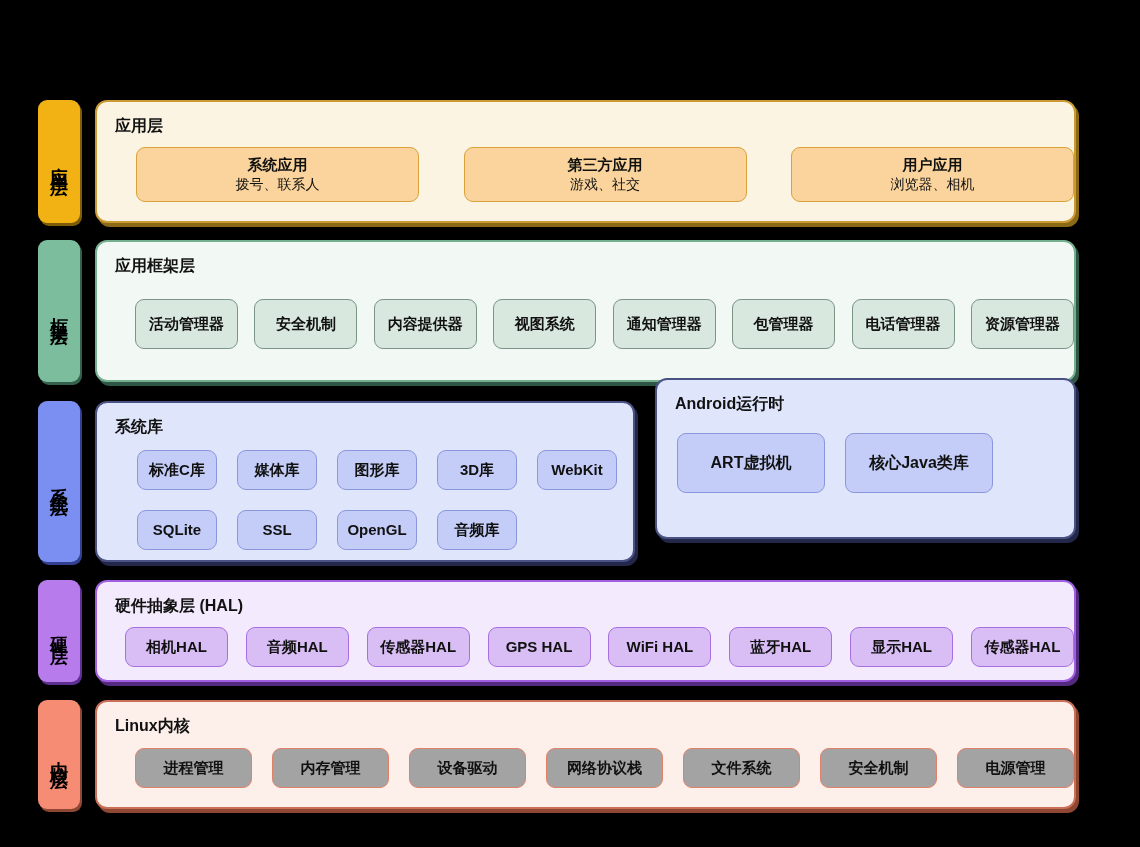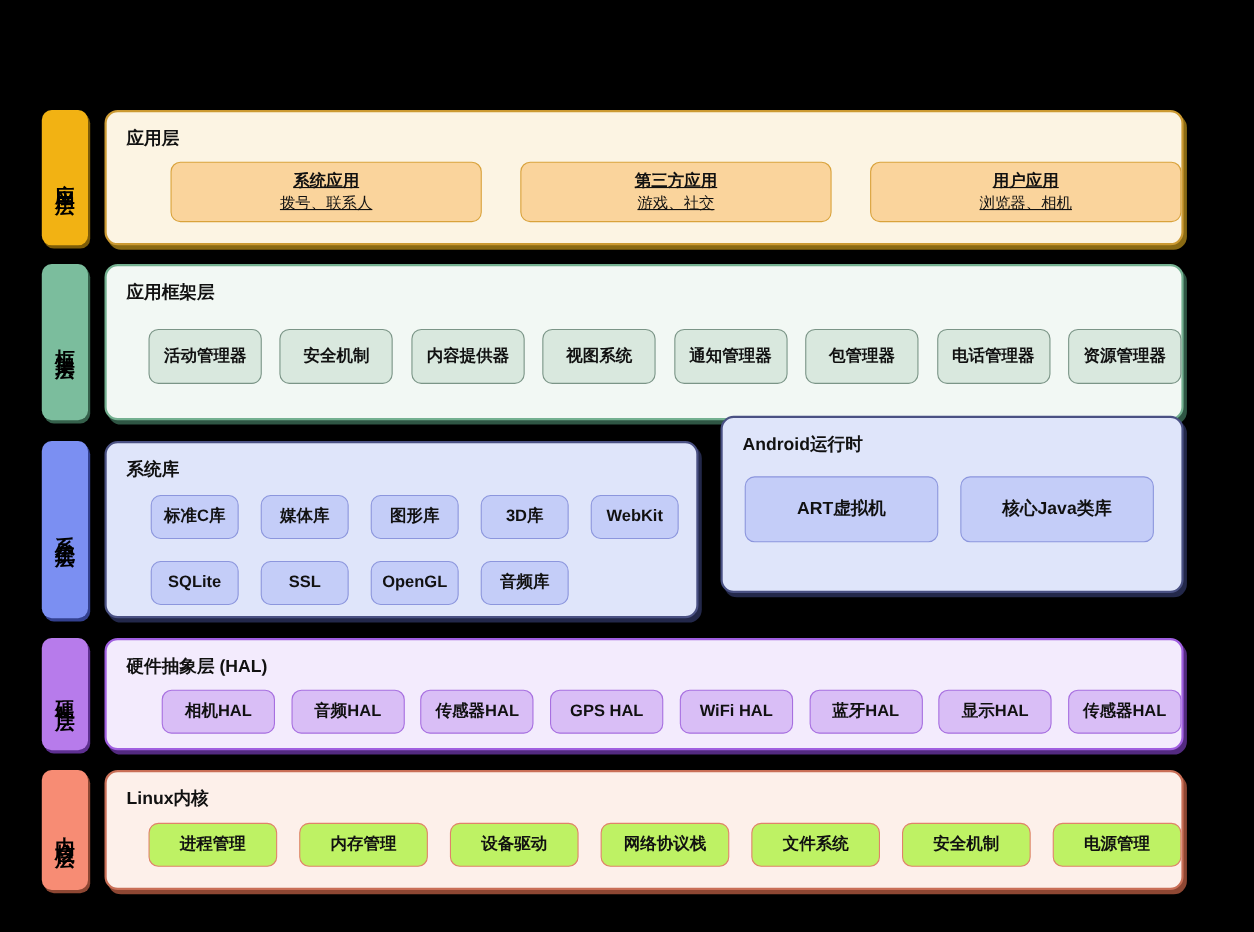--- a/index.html
+++ b/index.html
@@ -22,55 +22,55 @@
     border-radius:9px;box-sizing:border-box;
     display:flex;flex-direction:column;align-items:center;justify-content:center;
     font-size:15px;font-weight:bold;text-align:center;line-height:1.35;
   }
   .card .sub{font-weight:normal;font-size:14px;}
 
   
   .side-app{top:100px;height:123px;background:#F2B213;box-shadow:2px 3px 0 #7d5c08;}
   .panel-app{left:95px;top:100px;width:981px;height:123px;background:#FCF4E3;
     border:2px solid #CC9A33;box-shadow:3px 4px 0 #8a6a14;}
-  .row-app{padding-left:58px;margin-top:10px;text-decoration:underline;}
+  .row-app{padding-left:39px;margin-top:10px;}
   .card-app{width:283px;height:55px;background:#FAD49C;border:1.5px solid #D9A23B;}
 
   
   .side-fw{top:240px;height:142px;background:#7BBD9D;box-shadow:2px 3px 0 #35604b;}
   .panel-fw{left:95px;top:240px;width:981px;height:142px;background:#F2F8F4;
     border:2px solid #74B090;box-shadow:3px 4px 0 #2f5644;}
   .row-fw{padding-left:38px;margin-top:22px;}
   .card-fw{width:103px;height:50px;background:#D9E8DE;border:1.5px solid #7B9587;}
 
   
   .side-sys{top:401px;height:161px;background:#7B8FF2;box-shadow:2px 3px 0 #33408f;}
   .panel-libs{left:95px;top:401px;width:540px;height:161px;background:#DFE5FA;
     border:2px solid #4A5183;box-shadow:3px 4px 0 #23284a;}
   .grid-libs{display:grid;grid-template-columns:repeat(5,80px);gap:20px;
     margin:12px 0 0 40px;}
   .card-sys{width:80px;height:40px;background:#C4CDF8;border:1.5px solid #8C96DD;}
   .panel-rt{left:655px;top:378px;width:421px;height:161px;background:#DFE5FA;
     border:2px solid #4A5183;box-shadow:3px 4px 0 #23284a;}
   .row-rt{justify-content:flex-start;gap:20px;padding-left:20px;margin-top:18px;}
-  .card-rt{width:176px;height:60px;background:#C4CDF8;border:1.5px solid #8C96DD;font-size:16px;}
+  .card-rt{width:148px;height:60px;background:#C4CDF8;border:1.5px solid #8C96DD;font-size:16px;}
 
   
   .side-hw{top:580px;height:102px;background:#B77BEB;box-shadow:2px 3px 0 #5e3091;}
   .panel-hw{left:95px;top:580px;width:981px;height:102px;background:#F3EBFD;
     border:2px solid #A05FE0;box-shadow:3px 4px 0 #532a80;}
-  .row-hw{padding-left:50px;margin-top:10px;}
+  .row-hw{padding-left:28px;margin-top:10px;}
   .card-hw{width:103px;height:40px;background:#D9BEF6;border:1.5px solid #A76FE0;}
 
   
   .side-kn{top:700px;height:109px;background:#F78C74;box-shadow:2px 3px 0 #8e4733;}
   .panel-kn{left:95px;top:700px;width:981px;height:109px;background:#FDF0EA;
     border:2px solid #C96F57;box-shadow:3px 4px 0 #8e4733;}
   .row-kn{padding-left:38px;margin-top:11px;}
-  .card-kn{width:117px;height:40px;background:#bef264;border:1.5px solid #E0826A;}
+  .card-kn{width:117px;height:40px;background:#a3a3a3;border:1.5px solid #E0826A;}
 </style>
 </head>
 <body>
 
 <div class="canvas">
 
   <div class="side side-app">应用层</div>
   <div class="panel panel-app">
     <div class="panel-title">应用层</div>
     <div class="row row-app">

